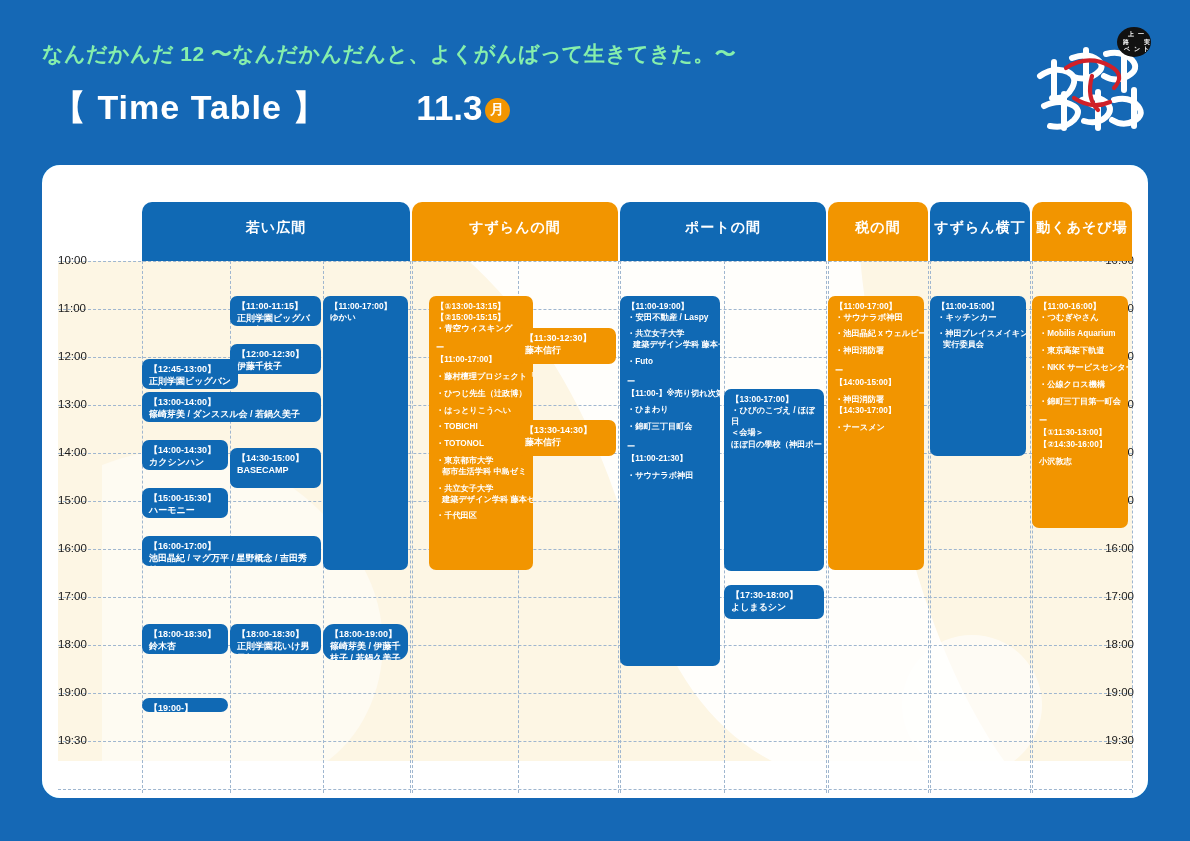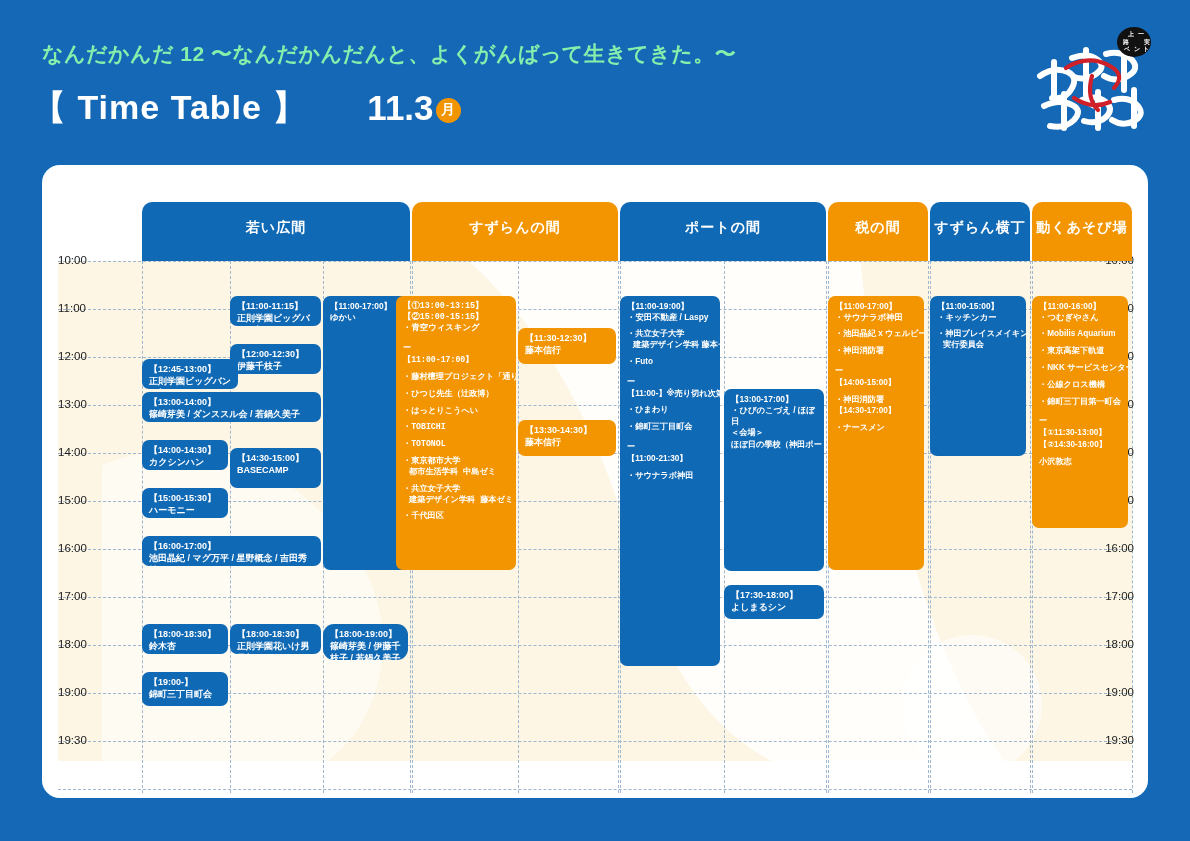--- a/index.html
+++ b/index.html
@@ -13,22 +13,22 @@
   }
 
   
   #header { position:absolute; left:0; top:0; width:1190px; height:160px; }
   #title-line1 {
     position:absolute; left:42px; top:40px;
     font-size:21px; font-weight:bold; color:#86efac;
     letter-spacing:0.5px; white-space:nowrap;
   }
   #title-line2 {
-    position:absolute; left:32px; top:85px;
-    display:flex; align-items:center; white-space:nowrap;
+    position:absolute; left:52px; top:85px;
+    display:flex; align-items:center; white-space:nowrap;gap:29px;
   }
   #title-bracket {
     font-size:34px; font-weight:bold; color:#ffffff; letter-spacing:1px;
   }
   #title-date {
     font-size:35px; font-weight:bold; color:#ffffff;
     margin-left:60px; display:flex; align-items:center; letter-spacing:0px;
   }
   .daybadge {
     display:inline-flex; align-items:center; justify-content:center;
@@ -276,25 +276,25 @@
         <span class="n">鈴木杏</span>
       </div>
       <div class="ev blue big" style="left: 188px; top: 459px; width: 91px; height: 30px;">
         <span class="t">【18:00-18:30】</span>
         <span class="n">正則学園花いけ男子部</span>
       </div>
       <div class="ev blue big" style="left: 281px; top: 459px; width: 85px; height: 36px; border-radius: 11px;">
         <span class="t">【18:00-19:00】</span>
         <span class="n">篠崎芽美 / 伊藤千枝子 / 若鍋久美子</span>
       </div>
-      <div class="ev blue big" style="left: 100px; top: 507px; width: 86px; height: 34px;">
+      <div class="ev blue big" style="left: 100px; top: 533px; width: 86px; height: 14px;">
         <span class="t">【19:00-】</span>
         <span class="n">錦町三丁目町会</span>
       </div>
-      <div class="ev orange" style="left: 354px; top: 131px; width: 120px; height: 274px; font-family: Liberation Mono, monospace;">
+      <div class="ev orange" style="left: 387px; top: 131px; width: 104px; height: 274px;">
         <span class="t">【①13:00-13:15】</span>
         <span class="t">【②15:00-15:15】</span>
         <span class="n">・青空ウィスキング</span>
         <ul>
           <li class="gap">ー</li>
           <li class="tight">【11:00-17:00】</li>
           <li>・藤村檀理プロジェクト「通り堂」</li>
           <li>・ひつじ先生（辻政博）</li>
           <li>・はっとりこうへい</li>
           <li>・TOBICHI</li>

